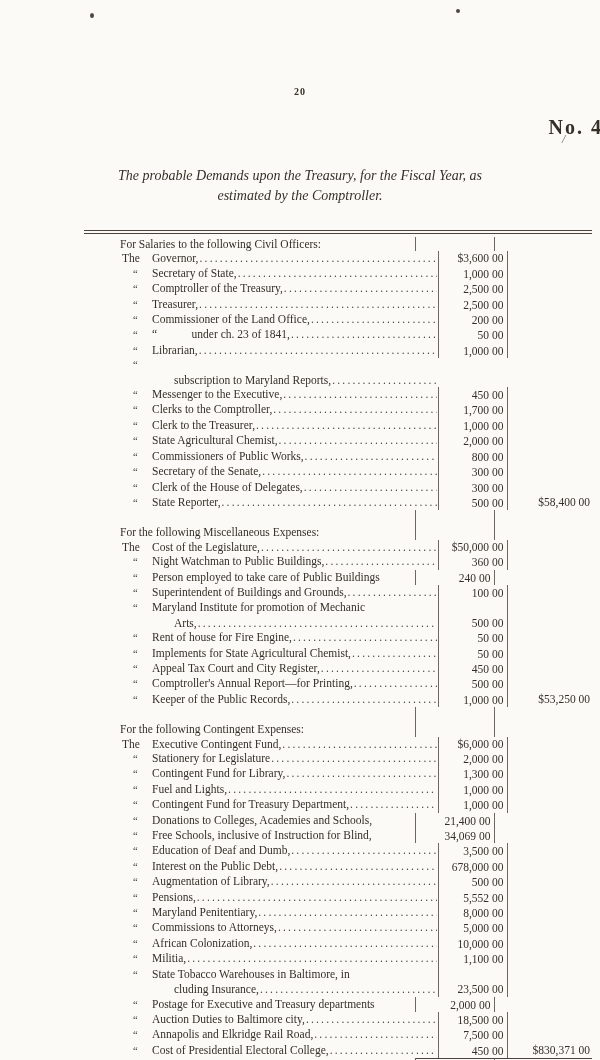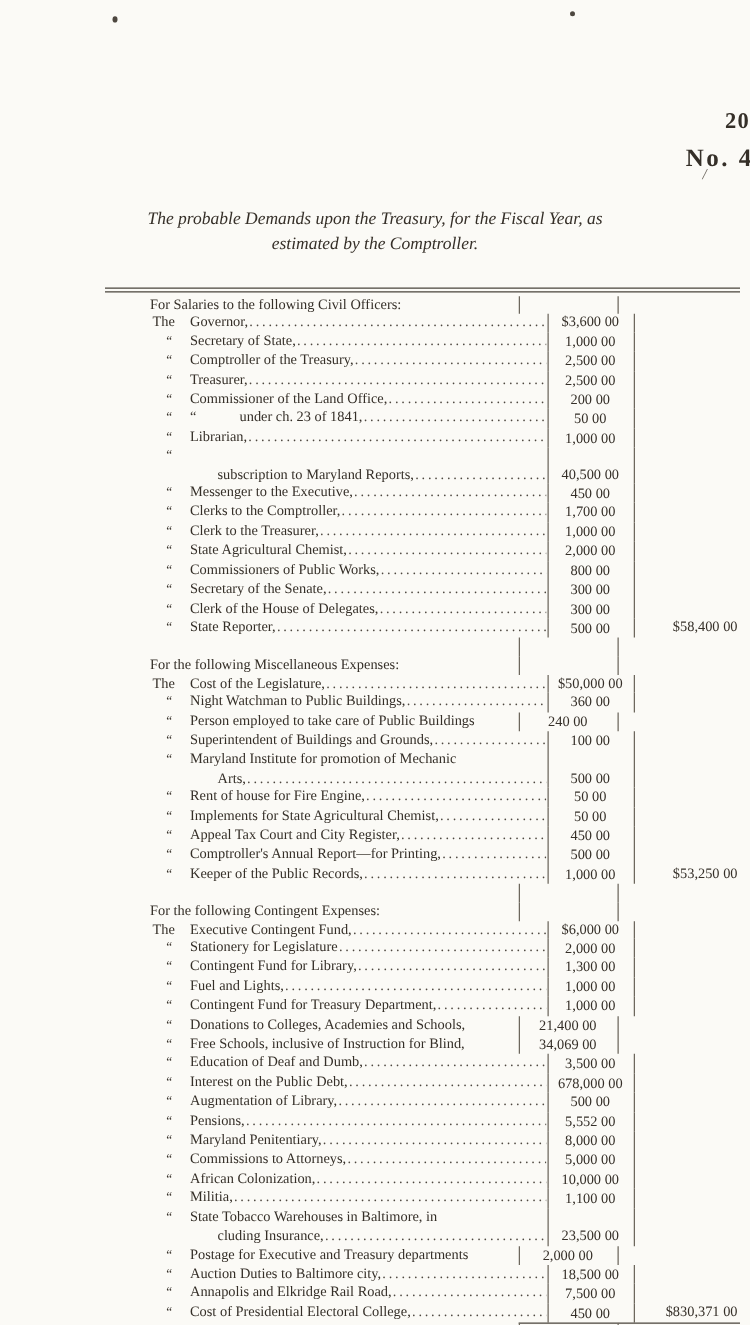--- a/index.html
+++ b/index.html
@@ -8,21 +8,21 @@
     position: relative;
     width: 600px;
     height: 1060px;
     background: #fbfaf6;
     font-family: "Liberation Serif", "DejaVu Serif", serif;
     color: #352f28;
     overflow: hidden;
   }
   .page-number {
     position: absolute; top: 86px; left: 0; width: 100%;
-    text-align: right; font-weight: bold; font-size: 18px; letter-spacing: 1px;
+    text-align: center; font-weight: bold; font-size: 10px; letter-spacing: 1px;
   }
   .doc-title {
     position: absolute; top: 116px; left: 10px; width: 100%;
     text-align: right; font-weight: bold; font-size: 20px; letter-spacing: 2px;
   }
   .subtitle {
     position: absolute; top: 166px; left: 40px; right: 40px;
     text-align: center; font-style: italic; font-size: 14px; line-height: 20px;
   }
   .artifact { position: absolute; color: #6a645b; font-size: 12px; }
@@ -37,21 +37,21 @@
   }
   .top-rule {
     height: 4px; border-top: 1.4px solid #4a443c; border-bottom: 1px solid #4a443c;
     margin-bottom: 3px;
   }
   .trow { display: flex; align-items: stretch; margin-left: 36px; }
   .c-desc { width: 318px; padding-left: 2px; }
   .c-desc.heading { padding-left: 0; }
   .c-amt {
     width: 86px; border-left: 1px solid #6d675d; border-right: 1px solid #6d675d;
-    display: flex; align-items: flex-end; justify-content: center;
+    display: flex; align-items: flex-end; justify-content: flex-end;
     padding: 0 4px 0 2px; white-space: nowrap;
   }
   .c-tot {
     width: 104px; display: flex; align-items: center; justify-content: flex-end;
     padding-right: 2px; white-space: nowrap;
   }
   .line { display: flex; align-items: baseline; }
   .pref { flex: 0 0 30px; }
   .pref.ditto { padding-left: 11px; font-size: 10.5px; }
   .lbl { white-space: nowrap; }
@@ -186,23 +186,20 @@
         <div class="trow">
           <div class="c-desc">
             <div class="line">
               <span class="pref ditto">“</span>
             </div>
             <div class="line line2">
               <span class="lbl">subscription to Maryland Reports,</span>
               <span class="leader"></span>
             </div>
           </div>
-          <div class="c-amt">
-            <span class="amt-val">40,500 00</span>
-          </div>
           <div class="c-tot"></div>
         </div>
         <div class="trow">
           <div class="c-desc">
             <div class="line">
               <span class="pref ditto">“</span>
               <span class="lbl">Messenger to the Executive,</span>
               <span class="leader"></span>
             </div>
           </div>

